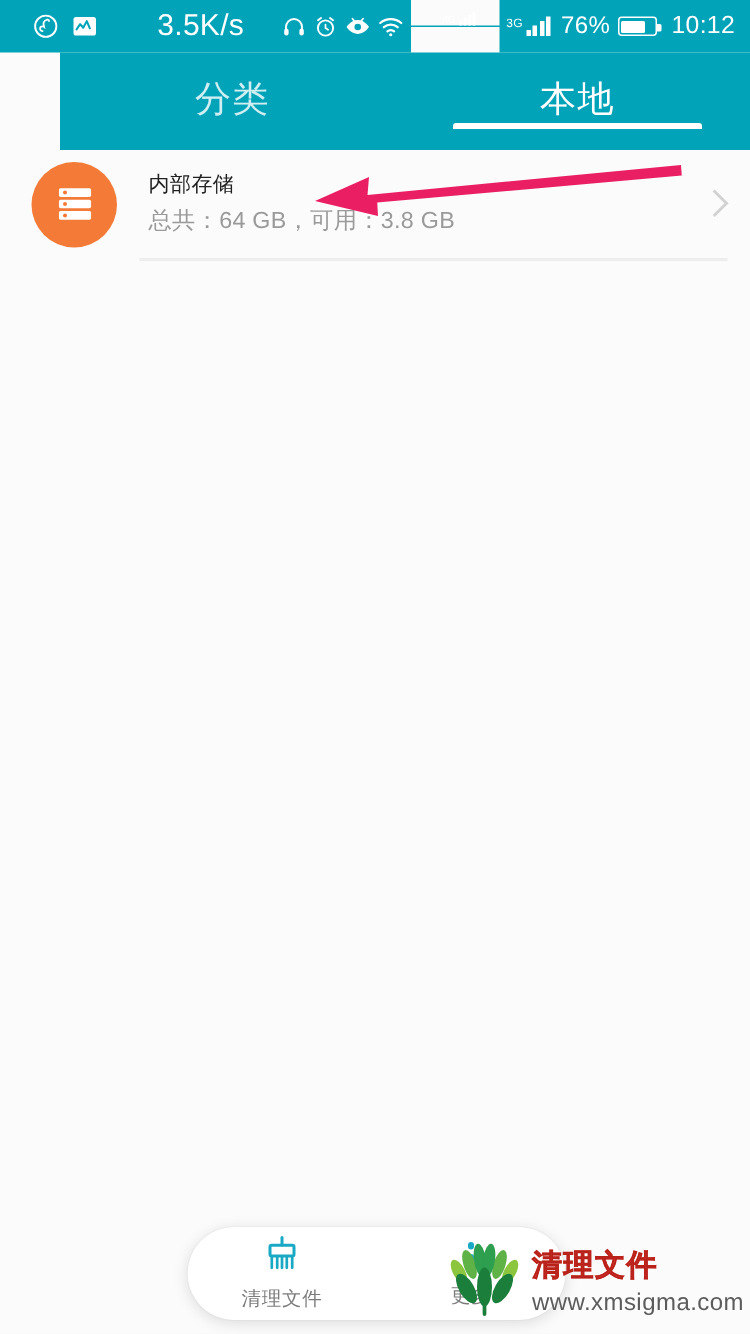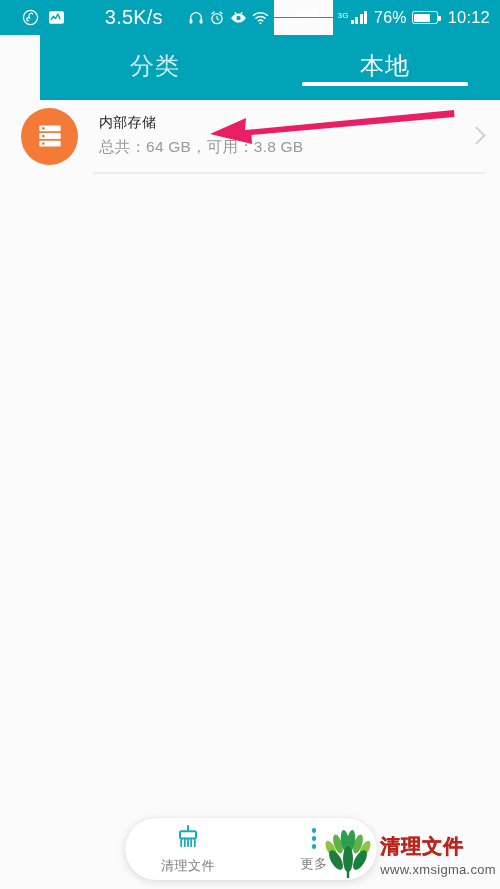--- a/index.html
+++ b/index.html
@@ -204,21 +204,21 @@
     right: 4px; bottom: 6px;
     display: flex; align-items: center; gap: 5px;
     pointer-events: none;
   }
   .wm-text { display: flex; flex-direction: column; line-height: 1; }
   .wm-name {
     font-size: 20px; font-weight: bold; color: #d7342a;
     letter-spacing: 1px;
     -webkit-text-stroke: 0.4px #b8221a;
   }
-  .wm-url { font-size: 13px; color: #5c5c5c; letter-spacing: .3px; margin-top: 7px; }
+  .wm-url { font-size: 16px; color: #5c5c5c; letter-spacing: .3px; margin-top: 7px; }
 </style>
 </head>
 <body>
 
 <div class="phone">
 
   <div class="statusbar">
     <div class="sb-left">
       <span class="sb-ico">
         <svg width="17" height="17" viewBox="0 0 24 24">

